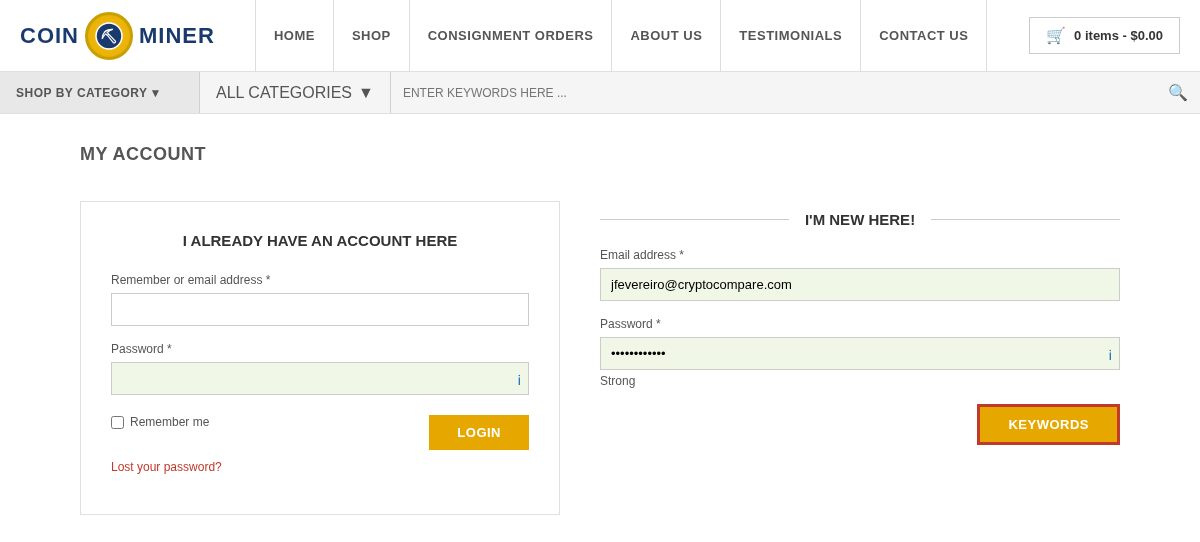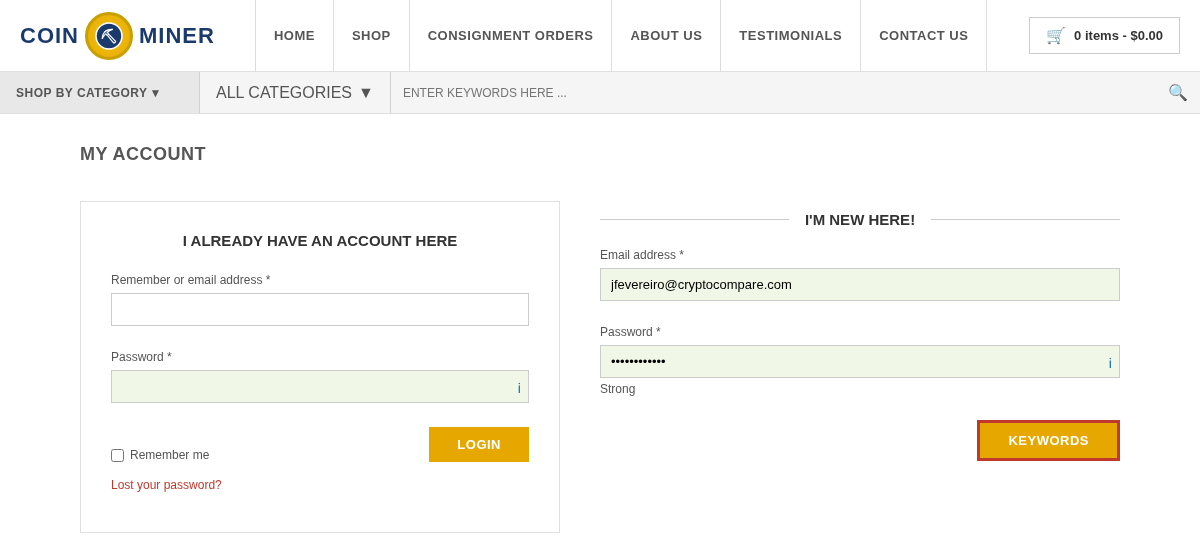--- a/index.html
+++ b/index.html
@@ -148,21 +148,21 @@
       padding: 30px 30px 40px;
     }
     .panel-title {
       text-align: center;
       font-size: 15px;
       font-weight: 700;
       color: #333;
       margin-bottom: 24px;
     }
     .form-group {
-      margin-bottom: 24px;
+      margin-bottom: 16px;
     }
     .form-label {
       display: block;
       font-size: 12px;
       color: #555;
       margin-bottom: 6px;
     }
     .form-input {
       width: 100%;
       padding: 8px 10px;
@@ -185,21 +185,21 @@
     .info-icon {
       position: absolute;
       right: 8px;
       top: 50%;
       transform: translateY(-50%);
       color: #1a6eb5;
       font-size: 14px;
     }
     .remember-row {
       display: flex;
-      align-items: flex-end;
+      align-items: flex-start;
       justify-content: space-between;
       margin-top: 20px;
       gap: 14px;
     }
     .remember-label {
       display: flex;
       align-items: center;
       gap: 6px;
       font-size: 12px;
       color: #555;
@@ -211,21 +211,21 @@
       padding: 10px 28px;
       font-size: 13px;
       font-weight: 700;
       cursor: pointer;
       letter-spacing: 0.5px;
     }
     .lost-password {
       color: #c0392b;
       font-size: 12px;
       text-decoration: none;
-      margin-top: 16px;
+      margin-top: 10px;
       display: inline-block;
     }
 
     
     .new-here {
       flex: 1;
       padding: 10px 0;
     }
     .new-here-header {
       display: flex;

